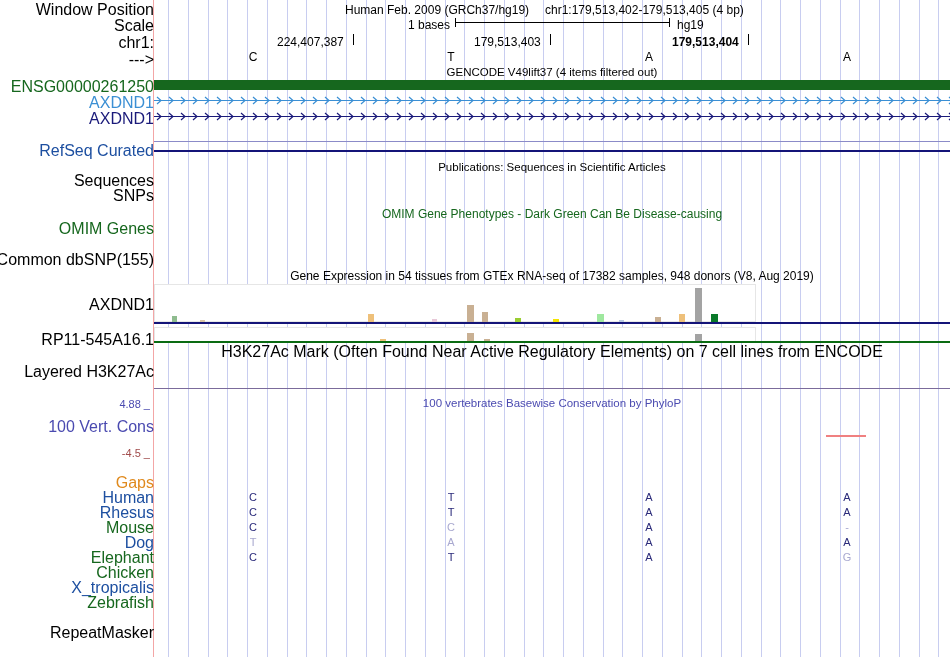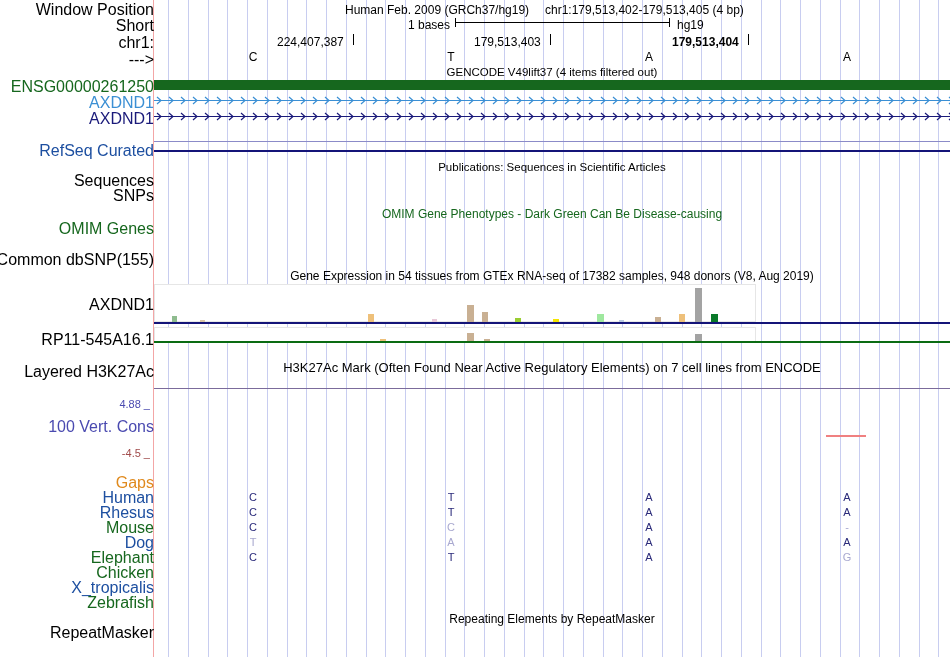--- a/index.html
+++ b/index.html
@@ -111,21 +111,21 @@
       <div class="gridline" style="left: 745px;"></div>
       <div class="gridline" style="left: 765px;"></div>
       <div class="gridline" style="left: 784px;"></div>
     </div>
   <div class="redline"></div>
 
   <div class="lbl" style="right:796px;top:4px;width:140px;">Window Position</div>
   <div class="hdr-title" style="left:345px;top:3px;">Human Feb. 2009 (GRCh37/hg19)</div>
   <div class="hdr-title" style="left:545px;top:3px;">chr1:179,513,402-179,513,405 (4 bp)</div>
 
-  <div class="lbl" style="right:796px;top:20px;width:140px;">Short</div>
+  <div class="lbl" style="right:796px;top:20px;width:140px;">Scale</div>
   <div class="hdr-title" style="left:408px;top:18px;">1 bases</div>
   <div class="scalebar" style="left:455px;top:18px;width:215px;">
     <div class="ln"></div>
       <div class="tl"></div>
       <div class="tr"></div>
   </div>
   <div class="hdr-title" style="left:677px;top:18px;">hg19</div>
 
   <div class="lbl" style="right:796px;top:37px;width:140px;">chr1:</div>
   <div id="ruler-ticks">
@@ -604,24 +604,25 @@
     <div id="gtexbars-1" style="position:absolute;left:0;bottom:0;width:600px;height:14px;">
         <div class="gtexbase" style="position: absolute; left: 0px; bottom: 0px; width: 100%; height: 1px; background: rgb(232, 232, 232);"></div>
         <div class="gbar" style="left: 225px; width: 6px; height: 3px; background: rgb(238, 192, 122);"></div>
         <div class="gbar" style="left: 312px; width: 7px; height: 9px; background: rgb(201, 176, 147);"></div>
         <div class="gbar" style="left: 329px; width: 6px; height: 3px; background: rgb(201, 176, 147);"></div>
         <div class="gbar" style="left: 540px; width: 7px; height: 8px; background: rgb(163, 163, 163);"></div>
       </div>
   </div>
   <div class="greenline" style="left:154px;top:341px;width:796px;"></div>
 
-  <div class="ctr" style="left:154px;top:361px;width:796px;font-size:13px;">H3K27Ac Mark (Often Found Near Active Regulatory Elements) on 7 cell lines from ENCODE</div>
+  <div class="ctr" style="left:154px;top:345px;width:796px;font-size:16px;">H3K27Ac Mark (Often Found Near Active Regulatory Elements) on 7 cell lines from ENCODE</div>
   <div class="lbl" style="right:796px;top:366px;width:200px;">Layered H3K27Ac</div>
 
   <div class="thinline" style="left:154px;top:388px;width:796px;background:#7b6b9b;"></div>
+  <div class="ctr" style="left:154px;top:397px;width:796px;color:#4a4ab0;">100 vertebrates Basewise Conservation by PhyloP</div>
   <div class="axistick" style="right:800px;top:398px;width:160px;color:#4a4ab0;">4.88 _</div>
   <div class="lbl" style="right:796px;top:421px;width:200px;color:#4a4ab0;">100 Vert. Cons</div>
   <div class="axistick" style="right:800px;top:447px;width:160px;color:#a04a4a;">-4.5 _</div>
   <div class="redtick" id="cons-bar" style="left: 826px; top: 435px; width: 40px; background: rgb(240, 128, 128);"></div>
 
   <div class="lbl orange" style="right:796px;top:477px;width:200px;">Gaps</div>
   <div id="multiz-labels">
       <div class="lbl" style="right: 796px; top: 492px; width: 200px; color: rgb(29, 79, 160);">Human</div>
       <div class="lbl" style="right: 796px; top: 507px; width: 200px; color: rgb(29, 79, 160);">Rhesus</div>
       <div class="lbl" style="right: 796px; top: 522px; width: 200px; color: rgb(22, 103, 30);">Mouse</div>
@@ -647,16 +648,15 @@
       <div class="alnchar" style="left: 245px; top: 536px; width: 16px; color: rgb(168, 168, 207);">T</div>
       <div class="alnchar" style="left: 443px; top: 536px; width: 16px; color: rgb(168, 168, 207);">A</div>
       <div class="alnchar" style="left: 641px; top: 536px; width: 16px; color: rgb(42, 42, 122);">A</div>
       <div class="alnchar" style="left: 839px; top: 536px; width: 16px; color: rgb(42, 42, 122);">A</div>
       <div class="alnchar" style="left: 245px; top: 551px; width: 16px; color: rgb(42, 42, 122);">C</div>
       <div class="alnchar" style="left: 443px; top: 551px; width: 16px; color: rgb(42, 42, 122);">T</div>
       <div class="alnchar" style="left: 641px; top: 551px; width: 16px; color: rgb(42, 42, 122);">A</div>
       <div class="alnchar" style="left: 839px; top: 551px; width: 16px; color: rgb(168, 168, 207);">G</div>
     </div>
 
-  <div class="ctr" style="left:154px;top:613px;width:796px;font-size:12px;">Repeating Elements by RepeatMasker</div>
   <div class="lbl" style="right:796px;top:627px;width:200px;">RepeatMasker</div>
 
 </div>
 
 </body></html>

